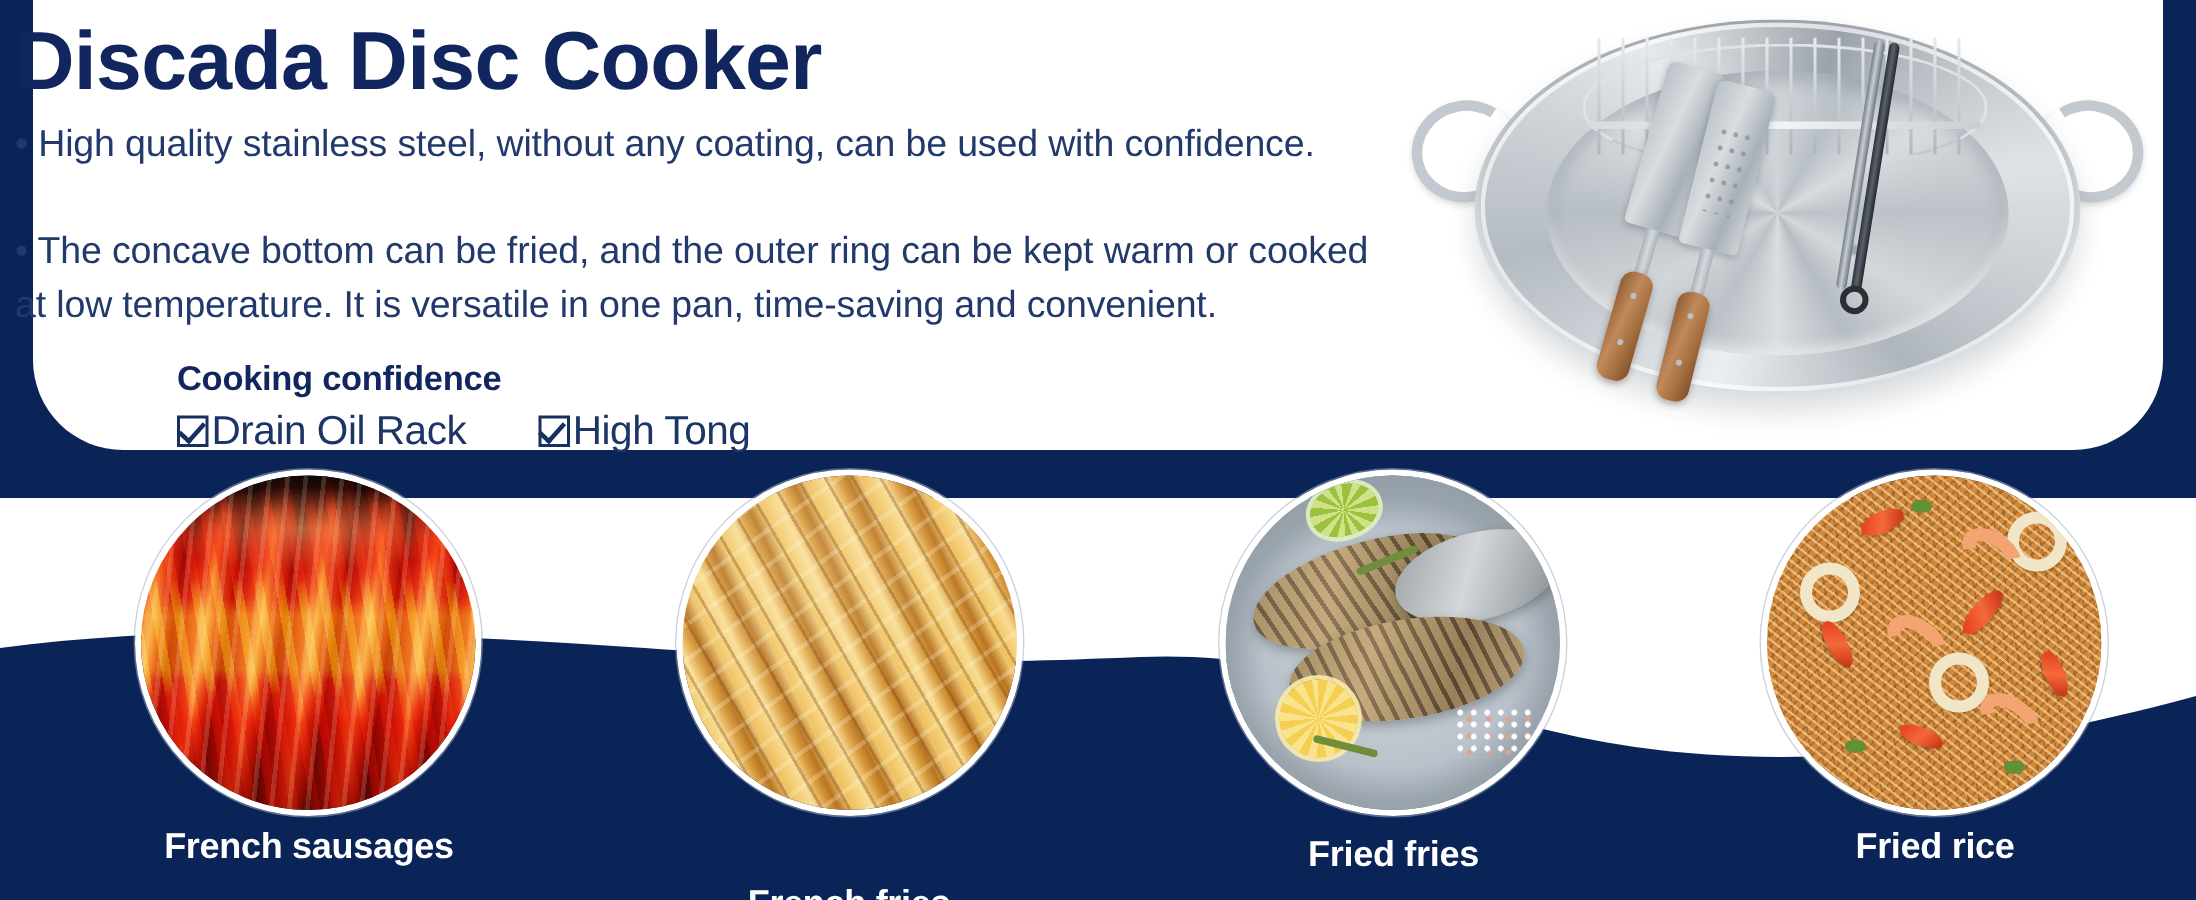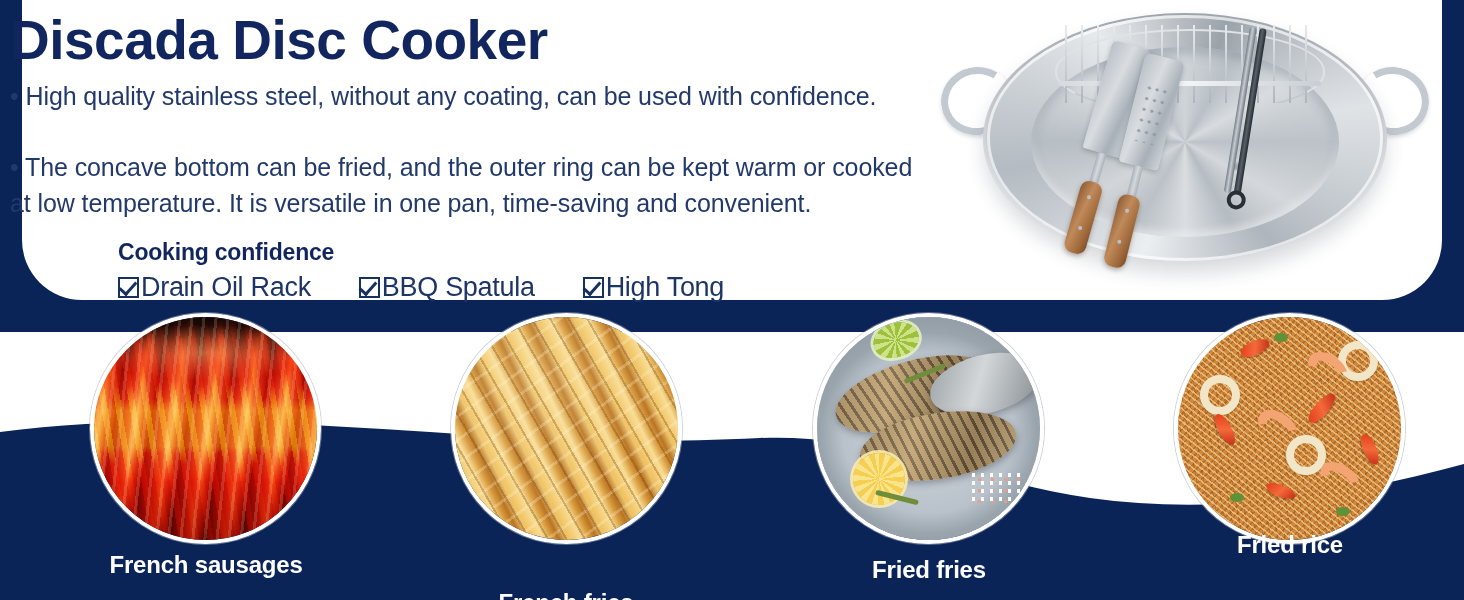--- a/index.html
+++ b/index.html
@@ -331,21 +331,21 @@
   
   .caption{
     position:absolute; z-index:6;
     color:#ffffff; font-size:24px; font-weight:bold;
     letter-spacing:-0.2px; text-align:center;
     font-family:"Liberation Sans", sans-serif;
   }
   .c1{ left:50px;   top:551px; width:312px; }
   .c2{ left:420px;  top:561px; width:292px;margin-top:28px; }
   .c3{ left:785px;  top:556px; width:288px; }
-  .c4{ left:1145px; top:531px; width:290px; }
+  .c4{ left:1145px; top:551px; width:290px; }
 </style>
 </head>
 <body>
 
 <div id="stage">
 
   <div class="top-navy"></div>
   <div class="edge-strip left"></div>
   <div class="edge-strip right"></div>
 
@@ -358,24 +358,20 @@
       <div class="bullet">• High quality stainless steel, without any coating, can be used with confidence.</div>
       <div class="bullet wrap">• The concave bottom can be fried, and the outer ring can be kept warm or cooked at low temperature. It is versatile in one pan, time-saving and convenient.</div>
     </div>
 
     <div class="acc-block">
       <div class="acc-title">Cooking confidence</div>
       <div class="acc-row">
         <div class="acc-item">
           <span class="acc-check"></span>
           <span>Drain Oil Rack</span>
-        </div>
-        <div class="acc-item">
-          <span class="acc-check"></span>
-          <span>BBQ Spatula</span>
         </div>
         <div class="acc-item">
           <span class="acc-check"></span>
           <span>High Tong</span>
         </div>
       </div>
     </div>
   </div>
 
   <div class="product">

